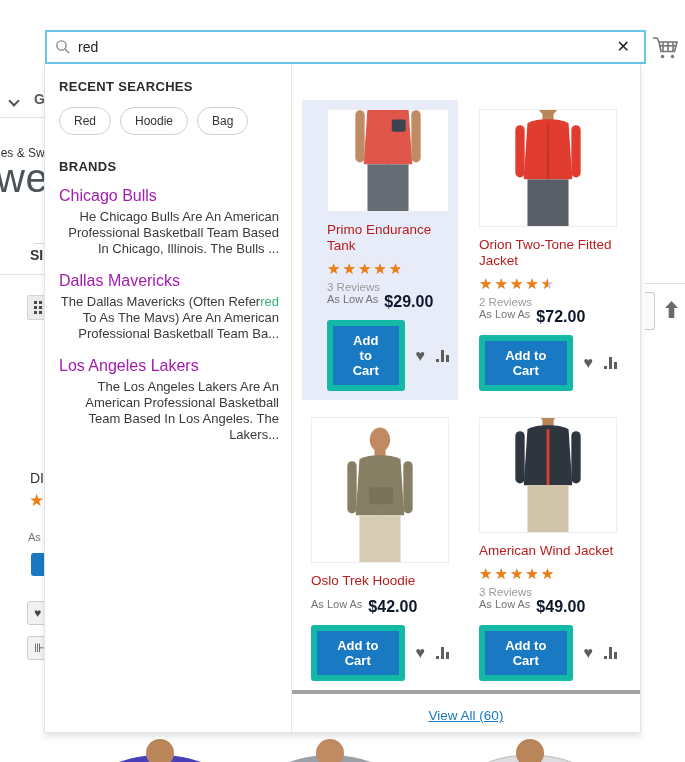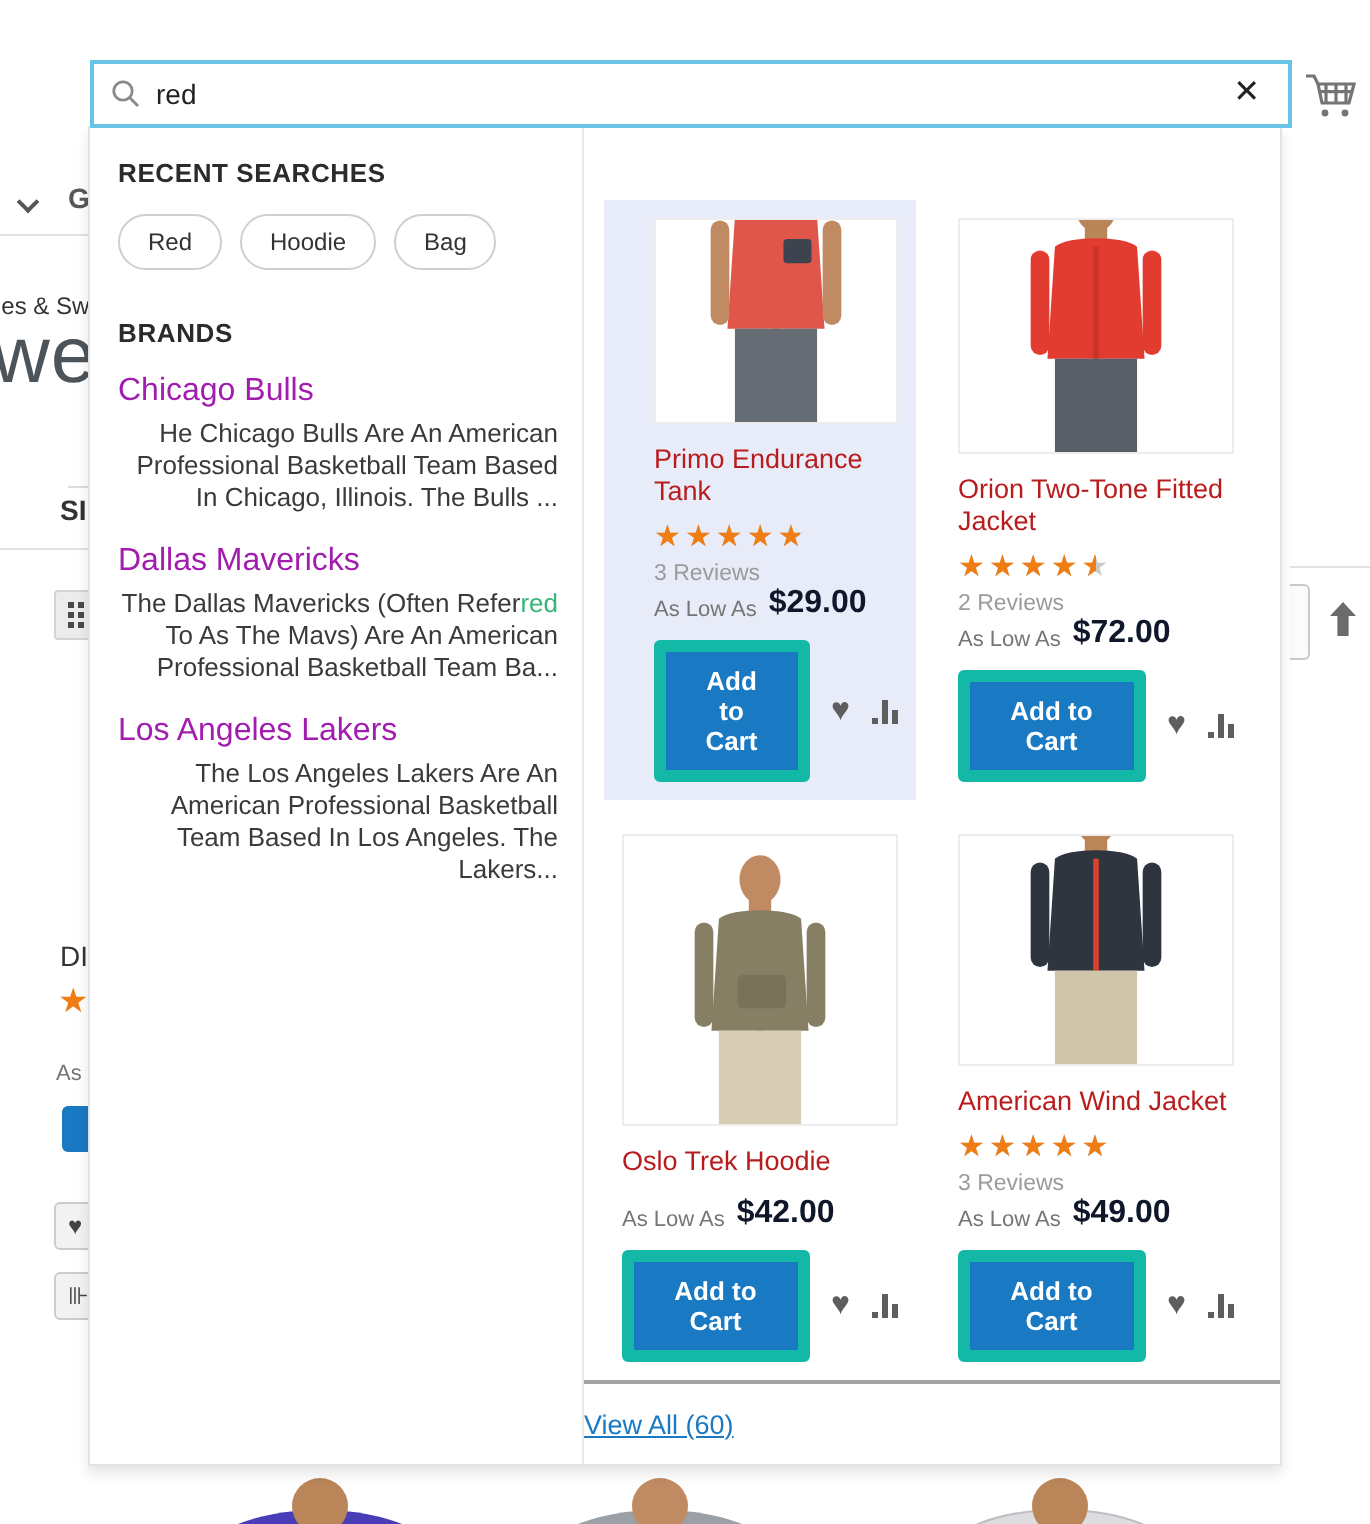--- a/index.html
+++ b/index.html
@@ -70,32 +70,32 @@
     gap:8px 12px; padding:37px 14px 0 10px; }
   .card { display:flex; flex-direction:column; padding:9px; }
   .img-box { height:146px; background:#fff; border:1px solid #ededed;
     display:flex; align-items:flex-end; justify-content:center; overflow:hidden; }
   .img-box svg { display:block; }
   .prod-title { font-size:13.5px; color:#b91c1c; margin-top:10px; line-height:16px; cursor:pointer; }
   .stars { position:relative; display:inline-block; font-size:15px; letter-spacing:2px;
     line-height:1; margin-top:7px; color:#c9c9c9; white-space:nowrap; }
   .stars .fill { position:absolute; left:0; top:0; overflow:hidden; color:#f07d13; width:0; }
   .reviews { font-size:11.5px; color:#9b9b9b; margin-top:5px; }
-  .price-row { margin-top:auto; display:flex; align-items:flex-end; gap:6px; }
+  .price-row { margin-top:auto; display:flex; align-items:flex-start; gap:6px; }
   .price-label { font-size:11px; color:#757575; }
   .price { font-size:16px; font-weight:700; color:#0f172a; }
   .actions { display:flex; align-items:center; gap:11px; margin-top:9px; }
   .add-cart { background:#1979c3; color:#fff; border:6px solid #14b8a6; border-radius:3px;
     font-family:"Liberation Sans",sans-serif; font-size:13px; font-weight:700;
     padding:7px 13px; cursor:pointer; }
   .wish { font-size:16px; color:#5e5e5e; cursor:pointer; line-height:1; }
   .compare { display:flex; align-items:flex-end; gap:2px; cursor:pointer; height:12px; }
   .compare i { display:block; width:3px; background:#5e5e5e; }
   .compare i:nth-child(1){height:3px;} .compare i:nth-child(2){height:12px;} .compare i:nth-child(3){height:7px;}
-  .view-all { margin-top:auto; border-top:2px solid #a3a3a3; text-align:left; padding:12px 0 14px; }
+  .view-all { margin-top:auto; border-top:4px solid #a3a3a3; text-align:center; padding:12px 0 14px; }
   .view-all a { color:#1979c3; font-size:13.5px; text-decoration:underline; cursor:pointer; }
 </style>
 </head>
 <body>
 
 <div class="stage">
 
   <span class="bg nav-chevron"></span>
   <span class="bg nav-item">Gea</span>
   <span class="bg nav-underline"></span>

